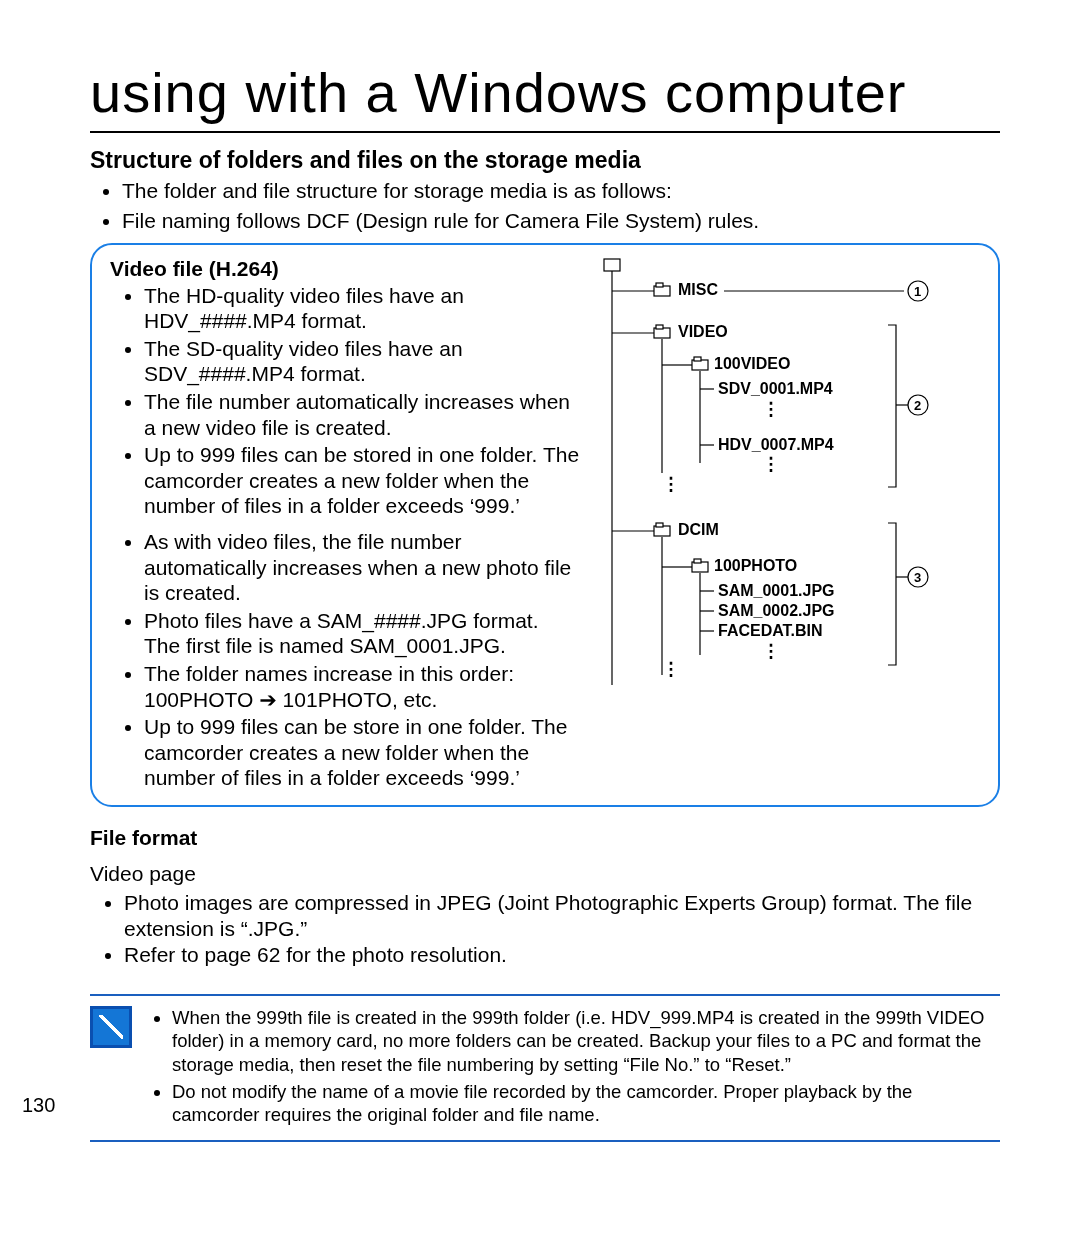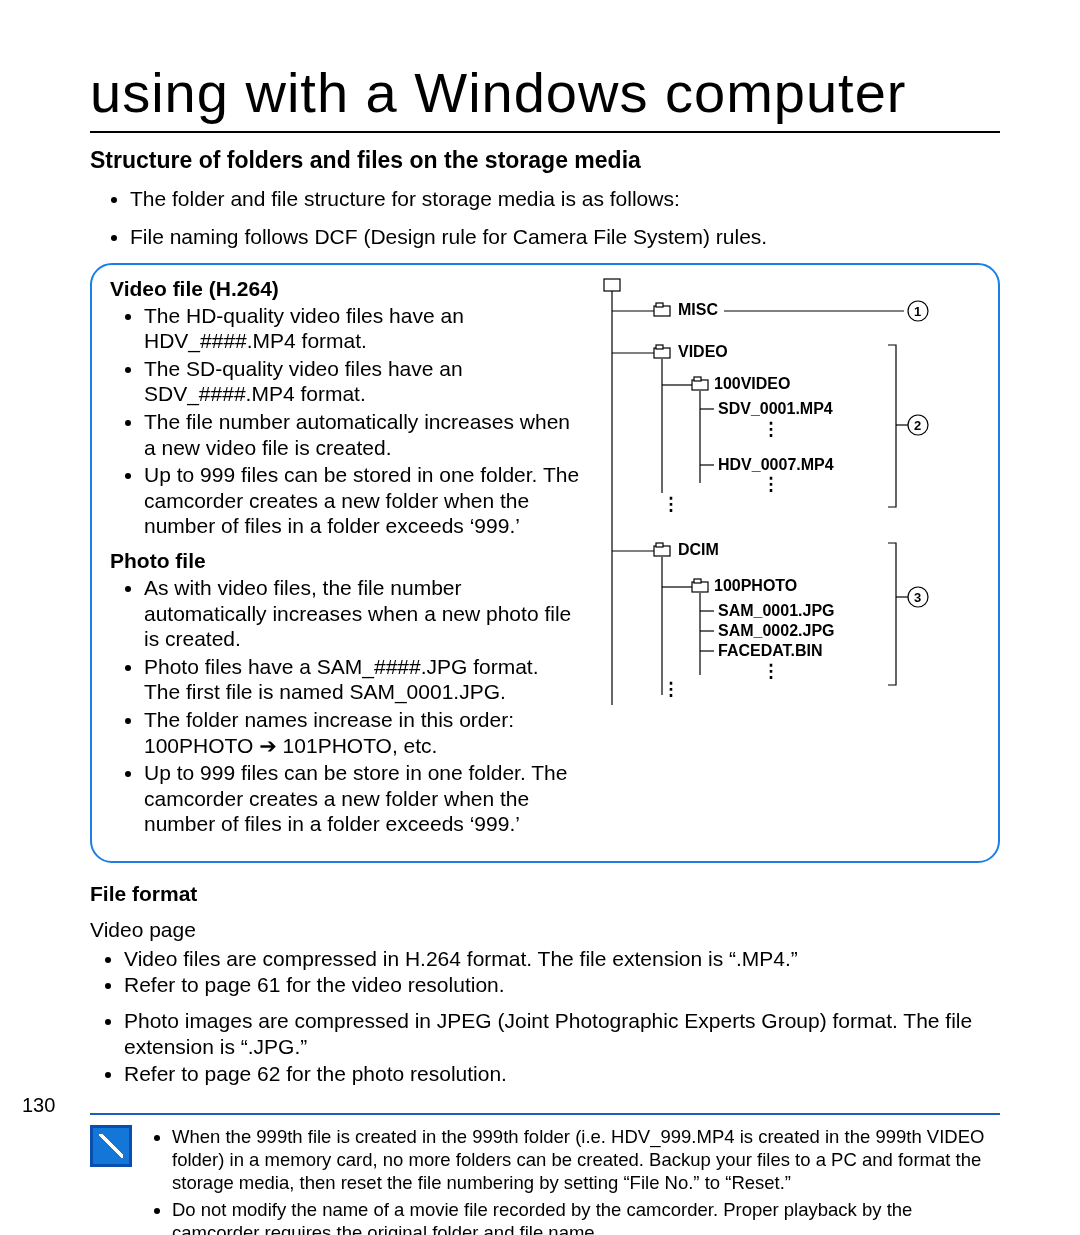--- a/index.html
+++ b/index.html
@@ -30,25 +30,25 @@
     font-weight: bold;
     font-size: 23px;
     margin: 4px 0 2px 0;
   }
   .intro-list {
     margin: 0 0 8px 0;
     padding-left: 28px;
     font-size: 21px;
     line-height: 1.25;
   }
-  .intro-list li { margin: 12px; }
+  .intro-list li { margin: 4px; }
   .blue-box {
     border: 2px solid #1a7fe6;
     border-radius: 22px;
-    padding: 10px 18px 14px 18px;
+    padding: 10px 18px 4px 18px;
     margin: 6px 0 18px 0;
   }
   .box-columns {
     display: flex;
     gap: 12px;
   }
   .box-left { flex: 0 0 470px; }
   .box-right { flex: 1 1 auto; position: relative; }
   .sub-heading {
     font-weight: bold;
@@ -127,21 +127,20 @@
     <div class="box-columns">
       <div class="box-left">
         <div class="sub-heading">Video file (H.264)</div>
         <ul class="bullets">
           <li>The HD-quality video files have an HDV_####.MP4 format.</li>
           <li>The SD-quality video files have an SDV_####.MP4 format.</li>
           <li>The file number automatically increases when a new video file is created.</li>
           <li>Up to 999 files can be stored in one folder. The camcorder creates a new folder when the number of files in a folder exceeds ‘999.’</li>
         </ul>
 
-        <div class="sub-heading">Photo file</div>
         <ul class="bullets">
           <li>As with video files, the file number automatically increases when a new photo file is created.</li>
           <li>Photo files have a SAM_####.JPG format. The first file is named SAM_0001.JPG.</li>
           <li>The folder names increase in this order: 100PHOTO ➔ 101PHOTO, etc.</li>
           <li>Up to 999 files can be store in one folder. The camcorder creates a new folder when the number of files in a folder exceeds ‘999.’</li>
         </ul>
       </div>
 
       <div class="box-right diagram">
         <svg viewBox="0 0 360 430" xmlns="http://www.w3.org/2000/svg">
@@ -213,24 +212,20 @@
           <text x="322" y="327" font-size="13">3</text>
         </svg>
       </div>
     </div>
   </div>
 
   <div class="ffmt">
     <div class="hdg">File format</div>
     <div style="margin-top:10px;">Video page</div>
     <ul>
-      <li>Video files are compressed in H.264 format. The file extension is “.MP4.”</li>
-      <li>Refer to page 61 for the video resolution.</li>
-    </ul>
-    <ul>
       <li>Photo images are compressed in JPEG (Joint Photographic Experts Group) format. The file extension is “.JPG.”</li>
       <li>Refer to page 62 for the photo resolution.</li>
     </ul>
   </div>
 
   <div class="note-block">
     <div class="note-icon"></div>
     <ul class="note-list">
       <li>When the 999th file is created in the 999th folder (i.e. HDV_999.MP4 is created in the 999th VIDEO folder) in a memory card, no more folders can be created. Backup your files to a PC and format the storage media, then reset the file numbering by setting “File No.” to “Reset.”</li>
       <li>Do not modify the name of a movie file recorded by the camcorder. Proper playback by the camcorder requires the original folder and file name.</li>

